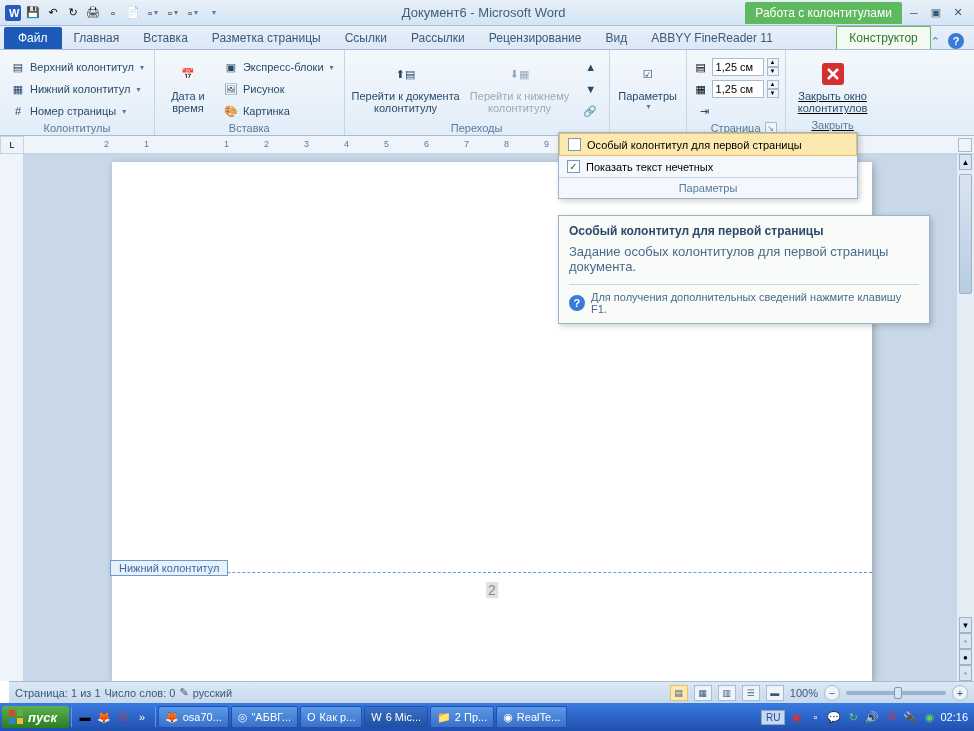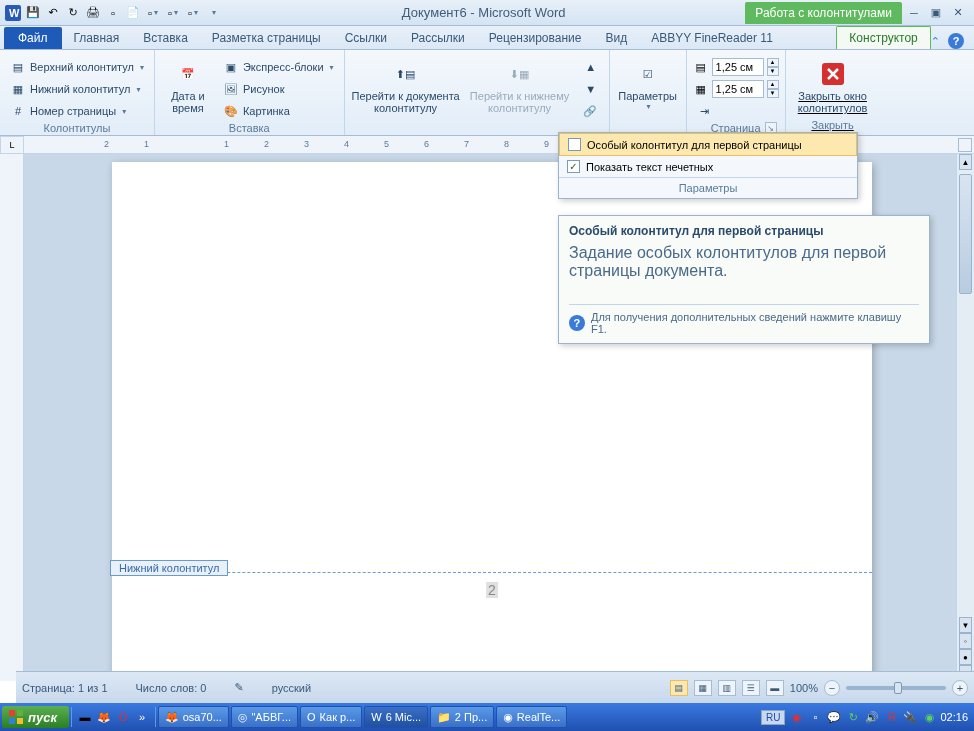--- a/index.html
+++ b/index.html
@@ -40,42 +40,42 @@
 
 .dropdown-panel { position: absolute; top: 132px; left: 558px; width: 300px; background: #f4f8fc; border: 1px solid #9ab4d0; box-shadow: 2px 2px 6px rgba(0,0,0,.2); z-index: 10; }
 .dd-item { padding: 4px 8px; display: flex; align-items: center; gap: 6px; cursor: pointer; }
 .dd-item.highlight { background: #fde8b0; border: 1px solid #e8c060; }
 .dd-check { width: 13px; height: 13px; border: 1px solid #7a9ab8; background: #fff; display: flex; align-items: center; justify-content: center; font-size: 10px; color: #2a5a2a; }
 .dd-footer { text-align: center; padding: 4px; color: #5a7a9a; border-top: 1px solid #c3d5e8; }
 
 
 .tooltip { position: absolute; top: 215px; left: 558px; width: 372px; background: #f8fbf8; border: 1px solid #9ab4d0; box-shadow: 2px 2px 6px rgba(0,0,0,.2); z-index: 9; padding: 8px 10px; }
 .tooltip-title { font-weight: bold; color: #2a4a6a; margin-bottom: 6px; font-size: 12px; }
-.tooltip-body { color: #4a6a8a; font-size: 16px; margin-bottom: 24px; }
+.tooltip-body { color: #4a6a8a; font-size: 13px; margin-bottom: 10px; }
 .tooltip-help { display: flex; align-items: center; gap: 6px; border-top: 1px solid #c3d5e8; padding-top: 6px; color: #4a6a8a; font-size: 11px; }
 .help-circle { width: 16px; height: 16px; border-radius: 50%; background: #3a7ad8; color: #fff; font-weight: bold; display: flex; align-items: center; justify-content: center; font-size: 11px; }
 
 
 .ruler-h { height: 18px; background: #eef4fa; border-bottom: 1px solid #c3d5e8; position: relative; margin-left: 24px; font-size: 9px; color: #5a7a9a; overflow:hidden;}
 .ruler-corner { position: absolute; left: 0; top: 136px; width: 24px; height: 18px; background: #eef4fa; border: 1px solid #c3d5e8; display:flex; align-items:center; justify-content:center; font-size:9px;}
 .ruler-v { position: absolute; left: 0; top: 154px; width: 24px; bottom: 50px; background: #eef4fa; border-right: 1px solid #c3d5e8; }
 .ruler-toggle { position:absolute; right:2px; top:138px; width:14px; height:14px; border:1px solid #a5bcd4; background:#eef4fa; cursor:pointer;}
 
 
 .doc-area { position: absolute; left: 24px; right: 18px; top: 154px; bottom: 50px; background: #c8d8e8; overflow: hidden; }
 .page { position: absolute; left: 88px; top: 8px; width: 760px; height: 520px; background: #fff; box-shadow: 2px 2px 8px rgba(0,0,0,.25); }
 .footer-divider { position: absolute; top: 410px; left: 0; right: 0; border-top: 1.5px dashed #6a9ad0; }
 .footer-tab { position: absolute; top: 398px; left: -2px; background: #e8f0fa; border: 1px solid #6a9ad0; padding: 1px 8px; color: #3a6aa8; font-size: 11px; }
 .page-number { position: absolute; top: 420px; left: 50%; transform: translateX(-50%); color: #888; font-size: 14px; background:#e0e0e0; padding:0 2px;}
 .scrollbar-v { position:absolute; right:0; top:154px; bottom:50px; width:18px; background:#e4ecf4; border-left:1px solid #c3d5e8;}
 .scroll-thumb { position:absolute; top:20px; left:2px; right:2px; height:120px; background:linear-gradient(#d8e4f0,#b8cce0); border:1px solid #9ab4d0; border-radius:2px;}
 .scroll-arrow { position:absolute; left:2px; right:2px; height:16px; background:#d8e4f0; border:1px solid #9ab4d0; display:flex; align-items:center; justify-content:center; font-size:8px; cursor:pointer;}
 
 
-.statusbar { position: absolute; bottom: 28px; left: 16px; right: 0; height: 32px; background: linear-gradient(#dce8f4,#c8d8ec); border-top: 1px solid #a5bcd4; display: flex; align-items: center; padding: 0 6px; color: #3a5a7a; font-size: 11px; gap: 28px; }
+.statusbar { position: absolute; bottom: 28px; left: 9px; right: 0; height: 22px; background: linear-gradient(#dce8f4,#c8d8ec); border-top: 1px solid #a5bcd4; display: flex; align-items: center; padding: 0 6px; color: #3a5a7a; font-size: 11px; gap: 4px; }
 .status-right { margin-left: auto; display: flex; align-items: center; gap: 6px; }
 .zoom-slider { width: 100px; height: 4px; background: #9ab4d0; position: relative; border-radius: 2px; }
 .zoom-thumb { position: absolute; left: 48px; top: -4px; width: 8px; height: 12px; background: #d8e4f0; border: 1px solid #7a9ab8; border-radius: 2px; }
 .view-btn { width:18px; height:16px; border:1px solid #a5bcd4; background:#eef4fa; cursor:pointer; display:flex; align-items:center; justify-content:center; font-size:9px;}
 .view-btn.active { background:#fde8b0; border-color:#e8c060;}
 .zoom-btn { width:16px; height:16px; border:1px solid #a5bcd4; border-radius:50%; background:#eef4fa; display:flex; align-items:center; justify-content:center; cursor:pointer; font-size:11px;}
 
 
 .taskbar { position: absolute; bottom: 0; left: 0; right: 0; height: 28px; background: linear-gradient(#3a7ae0,#2050b0); display: flex; align-items: center; padding: 0 2px; gap: 2px; }
 .start-btn { background: linear-gradient(#5ab050,#2a8020); color: #fff; padding: 3px 12px 3px 6px; border-radius: 3px; font-weight: bold; font-size: 13px; display: flex; align-items: center; gap: 4px; cursor: pointer; font-style: italic; }
@@ -210,20 +210,21 @@
             <span class="icon">▲</span>
           </div>
         <div class="rb-btn-sm disabled">
             <span class="icon">▼</span>
           </div>
         <div class="rb-btn-sm disabled">
             <span class="icon">🔗</span>
           </div>
       </div>
     </div>
+    <div class="group-label">Переходы</div>
   </div>
 
   <div class="group">
     <div class="group-body">
       <div class="rb-btn-lg" style="width:64px;">
         <span class="icon icon-lg">☑</span>
         <span>Параметры</span>
         <span class="drop-arrow">▾</span>
       </div>
     </div>

